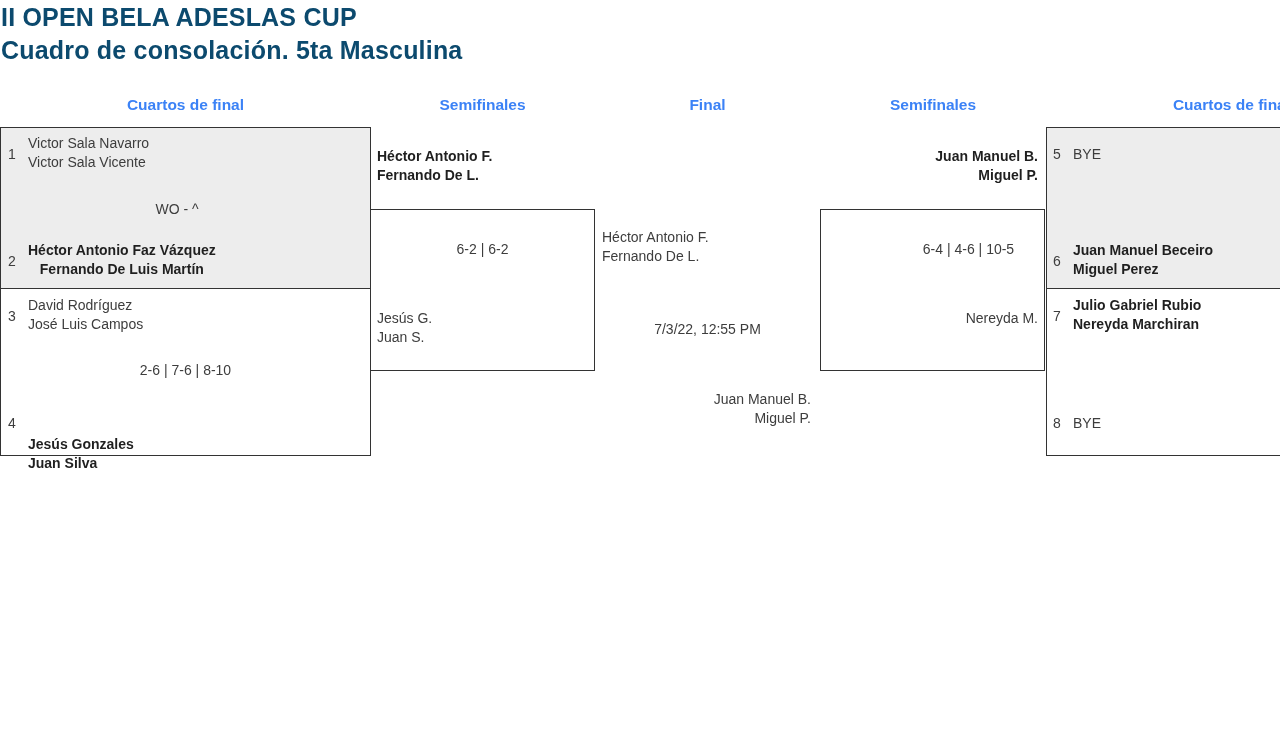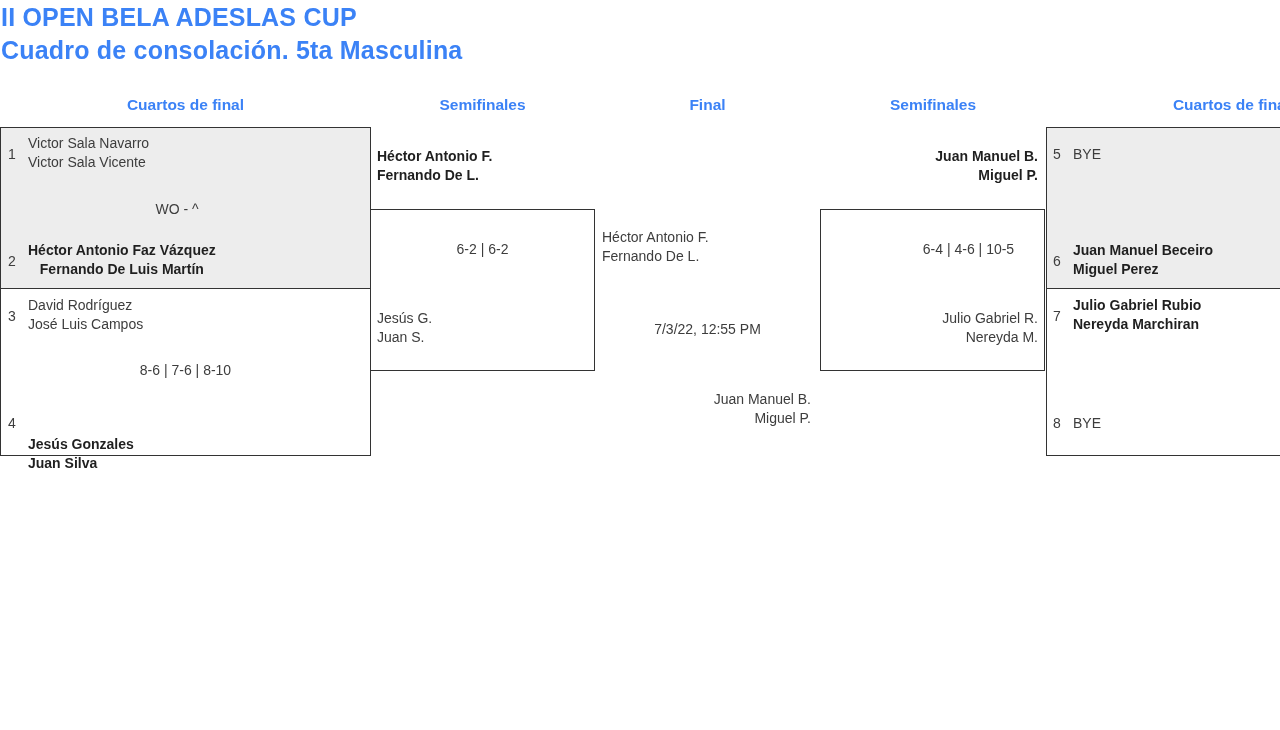--- a/index.html
+++ b/index.html
@@ -2,21 +2,21 @@
 <html><head>
 <meta charset="utf-8">
 <style>
   html,body{margin:0;padding:0;background:#fff;}
   #screen{
     position:relative;width:1280px;height:730px;overflow:hidden;background:#ffffff;
     font-family:"Liberation Sans","DejaVu Sans",sans-serif;color:#3d3d3d;
   }
   .abs{position:absolute;}
   
-  .page-title{left:1px;top:1px;font-size:25px;line-height:33px;font-weight:700;color:#3b82f6;letter-spacing:.2px;}
+  .page-title{left:1px;top:1px;font-size:25px;line-height:33px;font-weight:700;color:#0c4a6e;letter-spacing:.2px;}
   
   .logo{left:1048px;top:4px;width:230px;height:66px;cursor:pointer;}
   .dot{position:absolute;border-radius:50%;}
   .dot-green-big{left:31px;top:0px;width:27px;height:27px;background:#7cc12b;}
   .dot-blue-small{left:12px;top:9px;width:14px;height:14px;background:#2ba9e0;}
   .dot-orange{left:20px;top:24px;width:19px;height:19px;background:#ec7c13;}
   .dot-blue-big{left:5px;top:38px;width:20px;height:20px;background:#2ba9e0;}
   .dot-green-small{left:35px;top:41px;width:15px;height:15px;background:#7cc12b;}
   .wordmark{position:absolute;left:64px;top:-8px;font-size:47px;font-weight:700;letter-spacing:-2px;color:#7cc12b;}
   
@@ -67,21 +67,21 @@
   <div class="abs team bold" style="left:28px;top:241px;text-align:center;">
     <div>Héctor Antonio Faz Vázquez</div>
     <div>Fernando De Luis Martín</div>
   </div>
 
   <div class="abs seed" style="left:8px;top:307px;">3</div>
   <div class="abs team" style="left:28px;top:296px;">
     <div>David Rodríguez</div>
     <div>José Luis Campos</div>
   </div>
-  <div class="abs score" style="left:0;top:361px;width:371px;">8-6 | 7-6 | 8-10</div>
+  <div class="abs score" style="left:0;top:361px;width:371px;">2-6 | 7-6 | 8-10</div>
   <div class="abs seed" style="left:8px;top:414px;">4</div>
   <div class="abs team bold" style="left:28px;top:403px;margin-top:32px;">
     <div>Jesús Gonzales</div>
     <div>Juan Silva</div>
   </div>
 
   <div class="abs team bold" style="left:377px;top:147px;">
     <div>Héctor Antonio F.</div>
     <div>Fernando De L.</div>
   </div>
@@ -100,21 +100,20 @@
     <div>Juan Manuel B.</div>
     <div>Miguel P.</div>
   </div>
 
   <div class="abs team bold right" style="left:818px;top:147px;width:220px;">
     <div>Juan Manuel B.</div>
     <div>Miguel P.</div>
   </div>
   <div class="abs score" style="left:820px;top:240px;width:225px;padding-left:36px;">6-4 | 4-6 | 10-5</div>
   <div class="abs team right" style="left:818px;top:309px;width:220px;">
-    <div>Julio Gabriel R.</div>
     <div>Nereyda M.</div>
   </div>
 
   <div class="abs seed" style="left:1053px;top:145px;">5</div>
   <div class="abs team" style="left:1073px;top:145px;">
     <div>BYE</div>
     <div></div>
   </div>
   <div class="abs seed" style="left:1053px;top:252px;">6</div>
   <div class="abs team bold" style="left:1073px;top:241px;">

